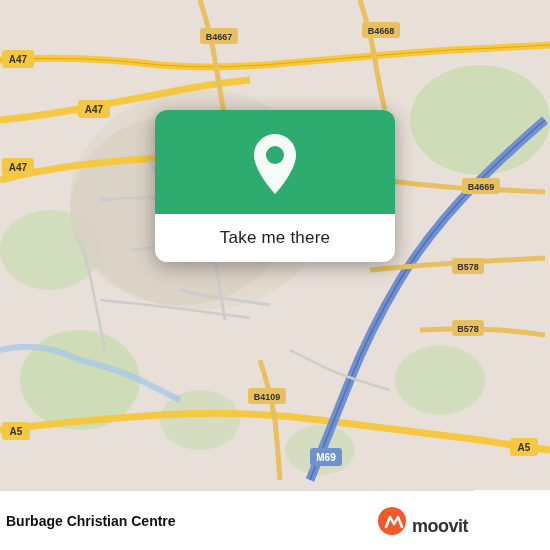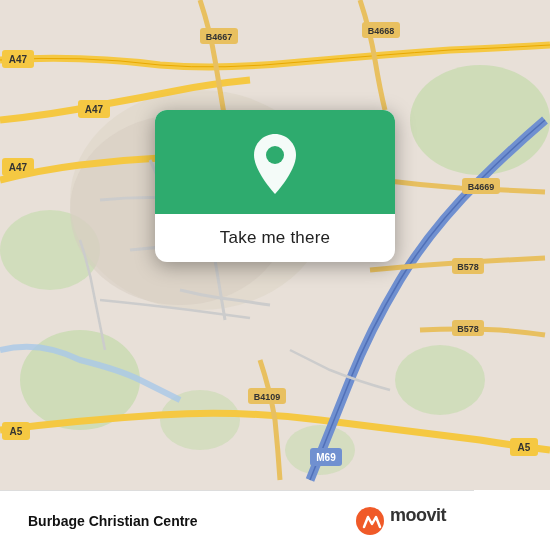--- a/index.html
+++ b/index.html
@@ -90,21 +90,21 @@
     }
 
     
     #bottom-bar {
       width: 474px;
       height: 60px;
       background: white;
       display: flex;
       align-items: center;
       justify-content: space-between;
-      padding: 0 28px;
+      padding: 0 6px;
       border-top: 1px solid #ddd;
       position: relative;
     }
 
     #location-info {
       display: flex;
       flex-direction: column;
     }
 
     #location-name {
@@ -113,21 +113,21 @@
       color: #111;
     }
 
     #location-region {
       font-size: 12px;
       color: #555;
     }
 
     #moovit-logo {
       display: flex;
-      align-items: flex-start;
+      align-items: flex-end;
       gap: 4px;
     }
 
     .moovit-icon {
       width: 32px;
       height: 32px;
     }
 
     #moovit-text {
       font-size: 18px;

